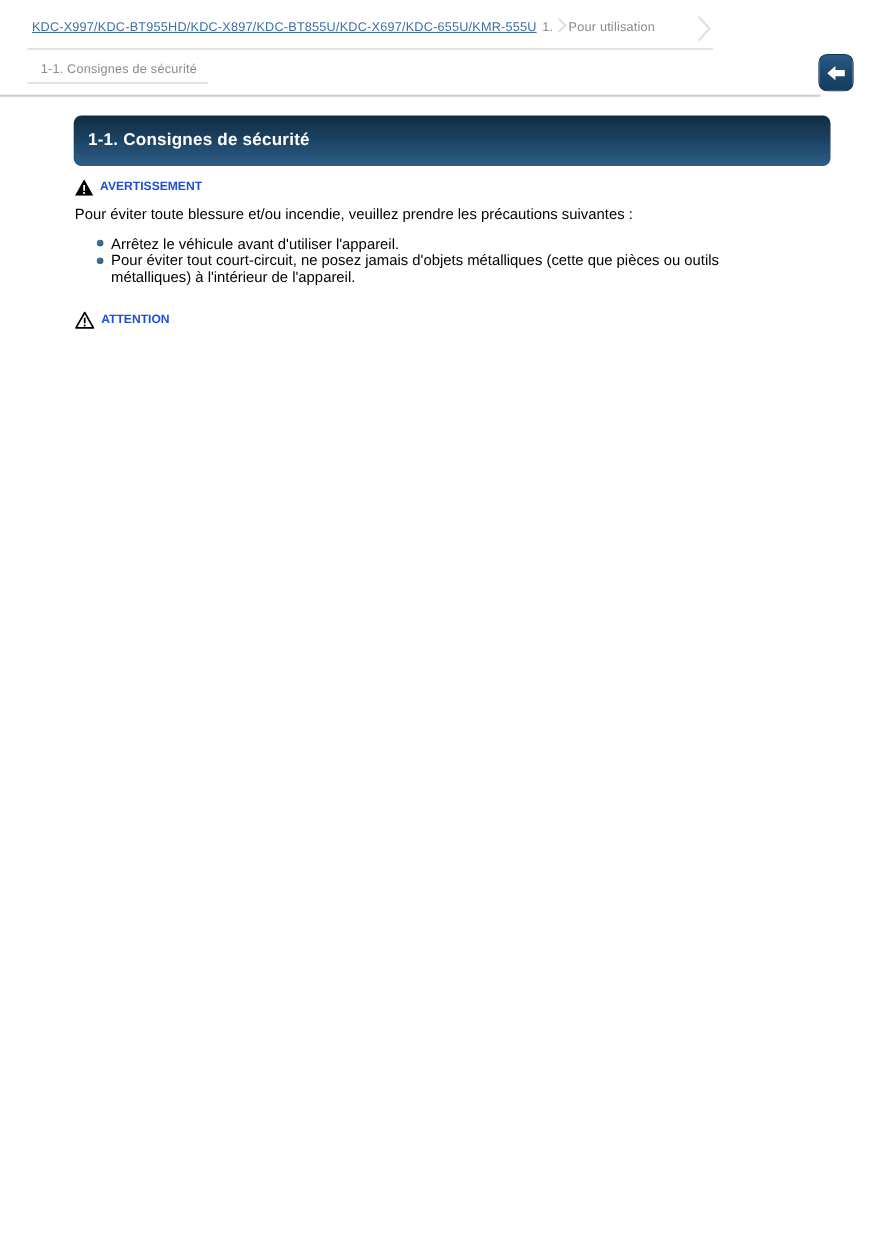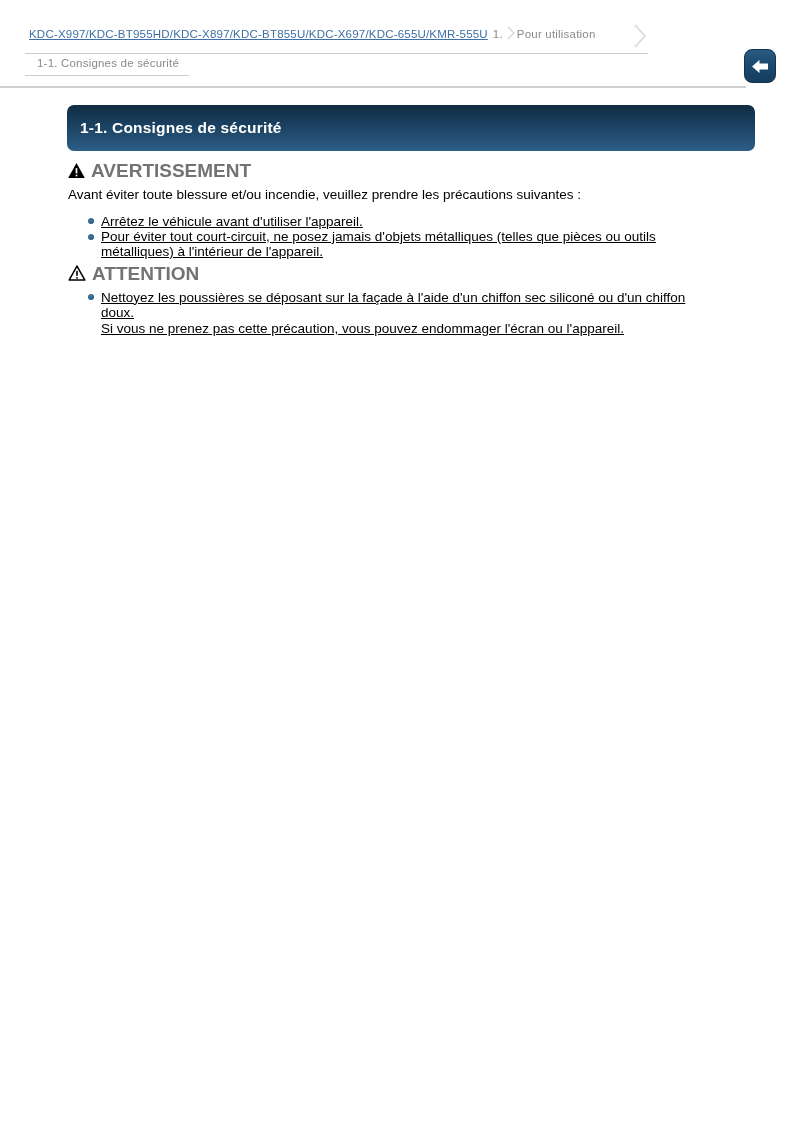--- a/index.html
+++ b/index.html
@@ -7,21 +7,21 @@
   body {
     width: 802px; height: 1134px;
     font-family: "Liberation Sans", "DejaVu Sans", sans-serif;
     color: #000;
     position: relative;
     overflow: hidden;
   }
 
   
   .crumb-row1 {
-    position: absolute; left: 25px; top: 22px;
+    position: absolute; left: 25px; top: 12px;
     width: 623px;
     display: flex; align-items: center;
     padding: 0 0 7px 4px;
     border-bottom: 1px solid #cccccc;
     font-size: 11.5px;
     white-space: nowrap;
   }
   .crumb-link {
     color: #3e6fa6;
     text-decoration: underline;
@@ -78,23 +78,23 @@
     letter-spacing: 0.2px;
   }
 
   
   .content {
     position: absolute; left: 68px; top: 162px;
     width: 670px;
   }
   .sec-heading {
     display: flex; align-items: center; gap: 6px;
-    font-size: 19px; font-weight: bold;
+    font-size: 11px; font-weight: bold;
     line-height: 17px;
-    color: #737373;
+    color: #1d4ed8;
     margin: 0 0 8px 0;
   }
   .sec-heading .warn-icon { flex: 0 0 auto; display: block; }
   .intro {
     font-size: 13.5px;
     line-height: 15.5px;
     margin: 0 0 11px 0;
   }
   ul.bullets {
     list-style: none;
@@ -106,22 +106,22 @@
     padding-left: 13px;
     font-size: 13.5px;
     line-height: 15.4px;
   }
   ul.bullets .dot {
     position: absolute; left: 0; top: 4.6px;
     width: 6px; height: 6px;
     border-radius: 50%;
     background: radial-gradient(circle at 35% 30%, #4a7ba3 0%, #2e5f86 60%, #234b6c 100%);
   }
-  ul.bullets .li-text { white-space: pre-line; display: block; text-decoration: underline; }
-  .caution-heading { margin-top: 5px; }
+  ul.bullets .li-text { white-space: pre-line; display: block; }
+  .caution-heading { margin-top: 23px; }
 </style>
 </head>
 <body>
 
 <div class="crumb-row1">
   <a class="crumb-link">KDC-X997/KDC-BT955HD/KDC-X897/KDC-BT855U/KDC-X697/KDC-655U/KMR-555U</a>
   <span class="crumb-gray crumb-num">1.</span>
   <span class="crumb-sep">
     <svg width="10" height="16" viewBox="0 0 10 16">
         <polyline points="2,2 8,8 2,14" fill="none" stroke="#d7d7d7" stroke-width="1.4"></polyline>
@@ -160,47 +160,41 @@
     <span class="warn-icon" style="display:flex;">
       <svg width="17" height="15" viewBox="0 0 20 18">
         <path d="M10 0 L20 18 L0 18 Z" fill="#000000"></path>
         <rect x="9" y="6.2" width="2" height="6.3" fill="#ffffff"></rect>
         <rect x="9" y="14" width="2" height="2" fill="#ffffff"></rect>
       </svg>
     </span>
     <span>AVERTISSEMENT</span>
   </div>
 
-  <p class="intro">Avant éviter toute blessure et/ou incendie, veuillez prendre les précautions suivantes :</p>
+  <p class="intro">Pour éviter toute blessure et/ou incendie, veuillez prendre les précautions suivantes :</p>
 
   <ul class="bullets">
     <li>
       <span class="dot"></span>
       <span class="li-text">Arrêtez le véhicule avant d'utiliser l'appareil.</span>
     </li>
     <li>
       <span class="dot"></span>
-      <span class="li-text">Pour éviter tout court-circuit, ne posez jamais d'objets métalliques (telles que pièces ou outils
+      <span class="li-text">Pour éviter tout court-circuit, ne posez jamais d'objets métalliques (cette que pièces ou outils
 métalliques) à l'intérieur de l'appareil.</span>
     </li>
   </ul>
 
   <div class="sec-heading caution-heading">
     <span class="warn-icon" style="display:flex;">
       <svg width="18" height="16" viewBox="0 0 20 18">
         <path d="M10 1.2 L18.9 17 L1.1 17 Z" fill="none" stroke="#000000" stroke-width="1.7" stroke-linejoin="round"></path>
         <rect x="9.1" y="6.6" width="1.8" height="5.6" fill="#000000"></rect>
         <rect x="9.1" y="13.6" width="1.8" height="1.8" fill="#000000"></rect>
       </svg>
     </span>
     <span>ATTENTION</span>
   </div>
 
   <ul class="bullets">
-    <li>
-      <span class="dot"></span>
-      <span class="li-text">Nettoyez les poussières se déposant sur la façade à l'aide d'un chiffon sec siliconé ou d'un chiffon
-doux.
-Si vous ne prenez pas cette précaution, vous pouvez endommager l'écran ou l'appareil.</span>
-    </li>
   </ul>
 
 </div>
 
 </body></html>

